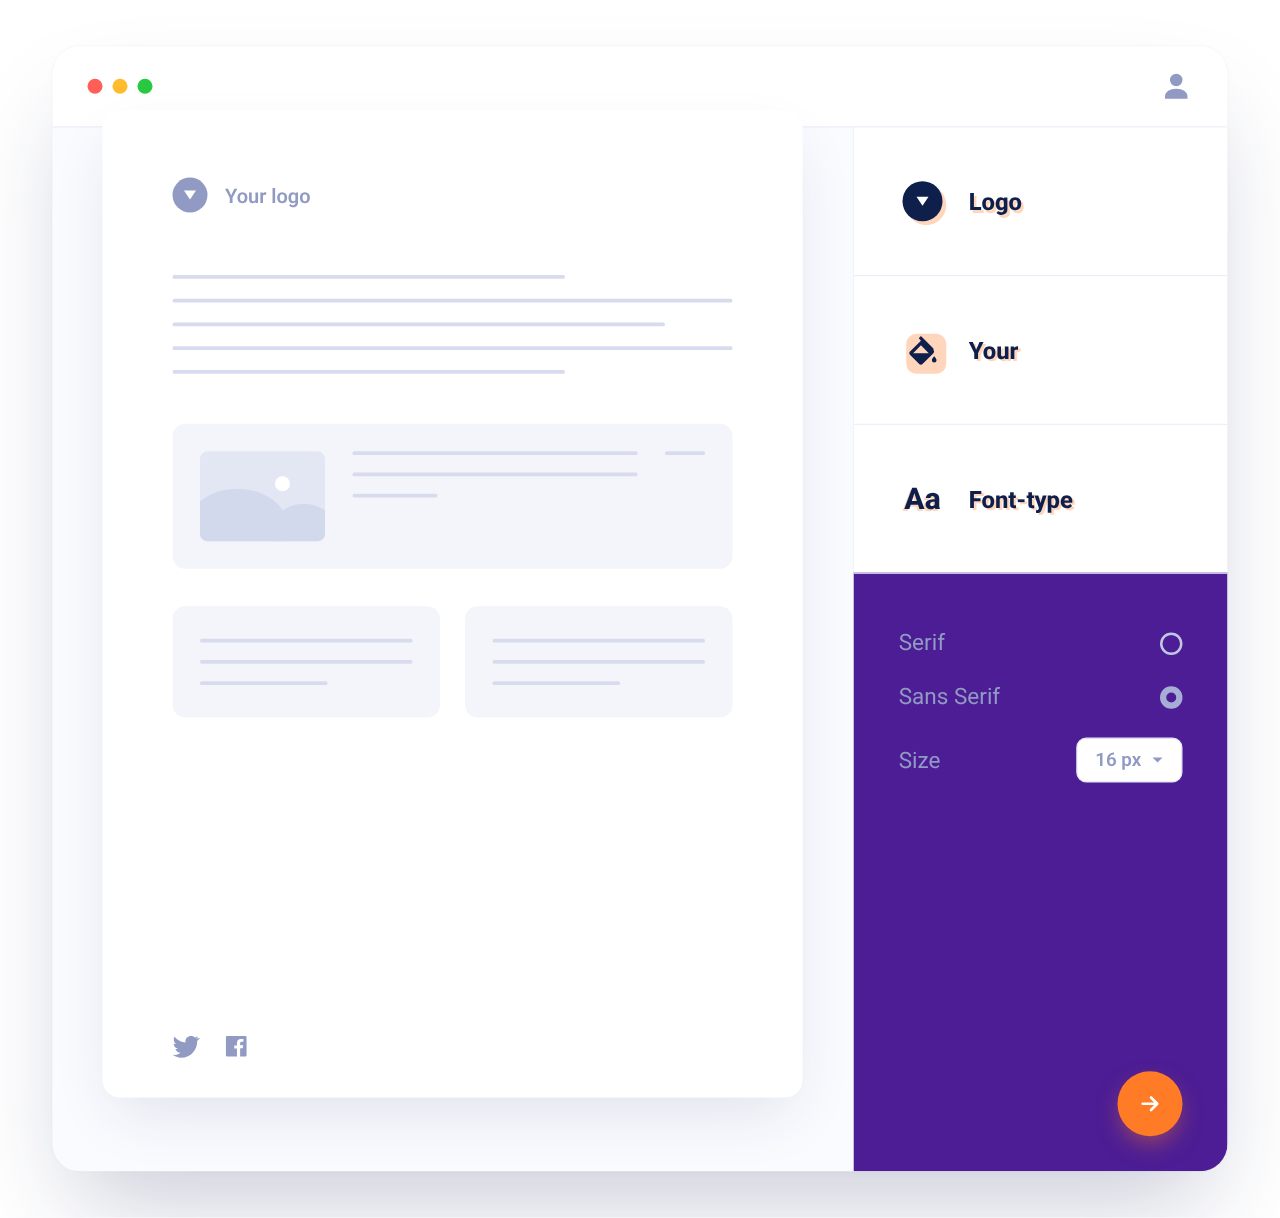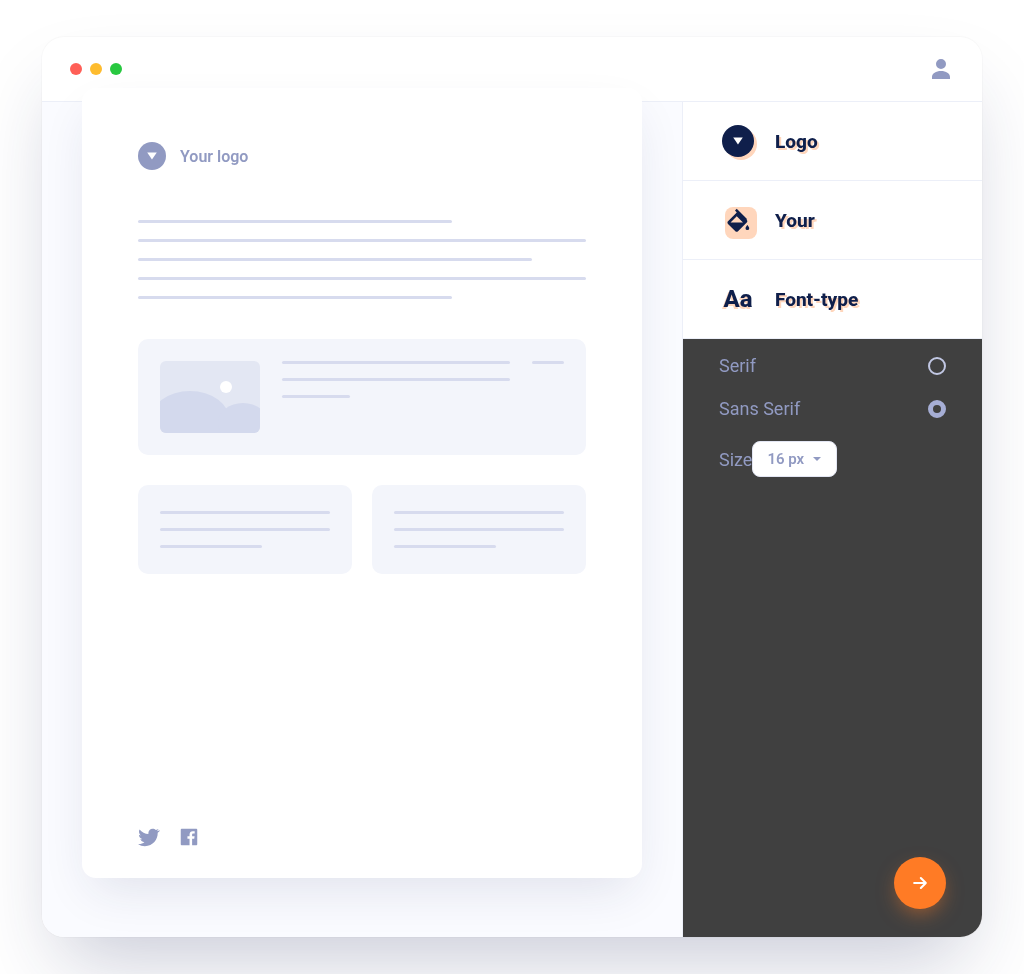--- a/index.html
+++ b/index.html
@@ -137,21 +137,21 @@
   .block .bl{height:3px;background:var(--line);border-radius:2px;margin-bottom:14px;}
   .block .bl:last-child{width:60%;margin-bottom:0;}
   .social{
     position:absolute;bottom:26px;left:56px;
     display:flex;gap:18px;
   }
   .social svg{width:22px;height:22px;fill:var(--txt);}
   
   .section{
     border-top:1px solid var(--divider);
-    padding:20px 36px;
+    padding:40px 36px;
     display:flex;align-items:center;gap:18px;
     cursor:pointer;
     text-align:right;
   }
   .section:first-child{border-top:1px solid var(--divider);}
   .sec-icon{
     width:38px;height:38px;position:relative;
     display:flex;align-items:center;justify-content:center;
   }
   .sec-icon .shadow{
@@ -170,40 +170,40 @@
     position:absolute;left:3px;top:7px;
     color:var(--peach);font-weight:800;font-size:24px;z-index:0;
   }
   .font-ic .front{position:relative;z-index:1;}
   .sec-label{
     color:var(--navy);font-weight:800;font-size:19px;
     text-shadow:2px 2px 0 var(--peach);
   }
   
   .options{
-    background:#404040;
+    background:#4c1d95;
     flex:1;
-    padding:16px 36px 30px;
+    padding:45px 36px 30px;
     border-top:1px solid var(--divider);
     position:relative;
   }
   .opt-row{
     display:flex;justify-content:space-between;align-items:center;
     margin-bottom:22px;
   }
   .opt-label{color:var(--txt);font-size:18px;}
   .radio{
     width:18px;height:18px;border-radius:50%;
     border:2px solid var(--radio);
     cursor:pointer;
   }
   .radio.active{
     border:5px solid var(--radio-active);
   }
-  .size-row{display:flex;align-items:center;margin-top:6px;}
+  .size-row{display:flex;justify-content:space-between;align-items:center;margin-top:6px;}
   .size-select{
     background:#fff;border:1px solid var(--line-soft);
     border-radius:8px;padding:8px 14px;
     display:flex;align-items:center;gap:8px;
     color:var(--txt);font-weight:600;font-size:15px;
     cursor:pointer;
   }
   .size-select svg{width:10px;height:10px;fill:var(--txt);}
   .fab{
     position:absolute;bottom:28px;right:36px;

